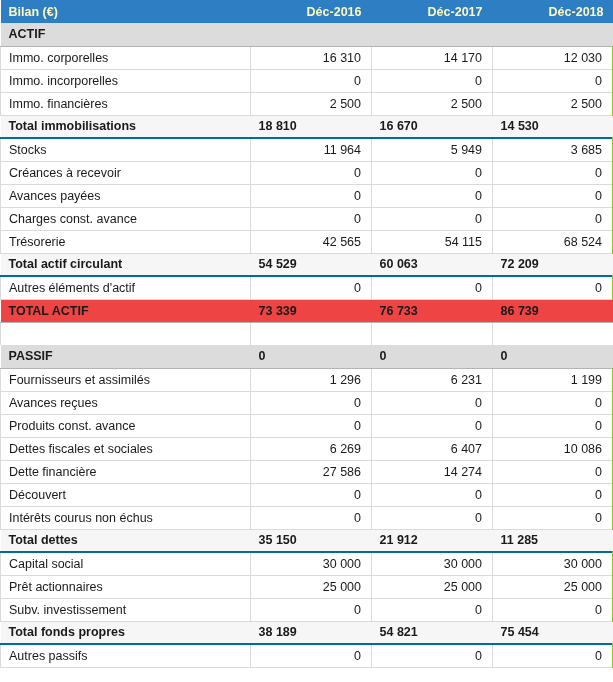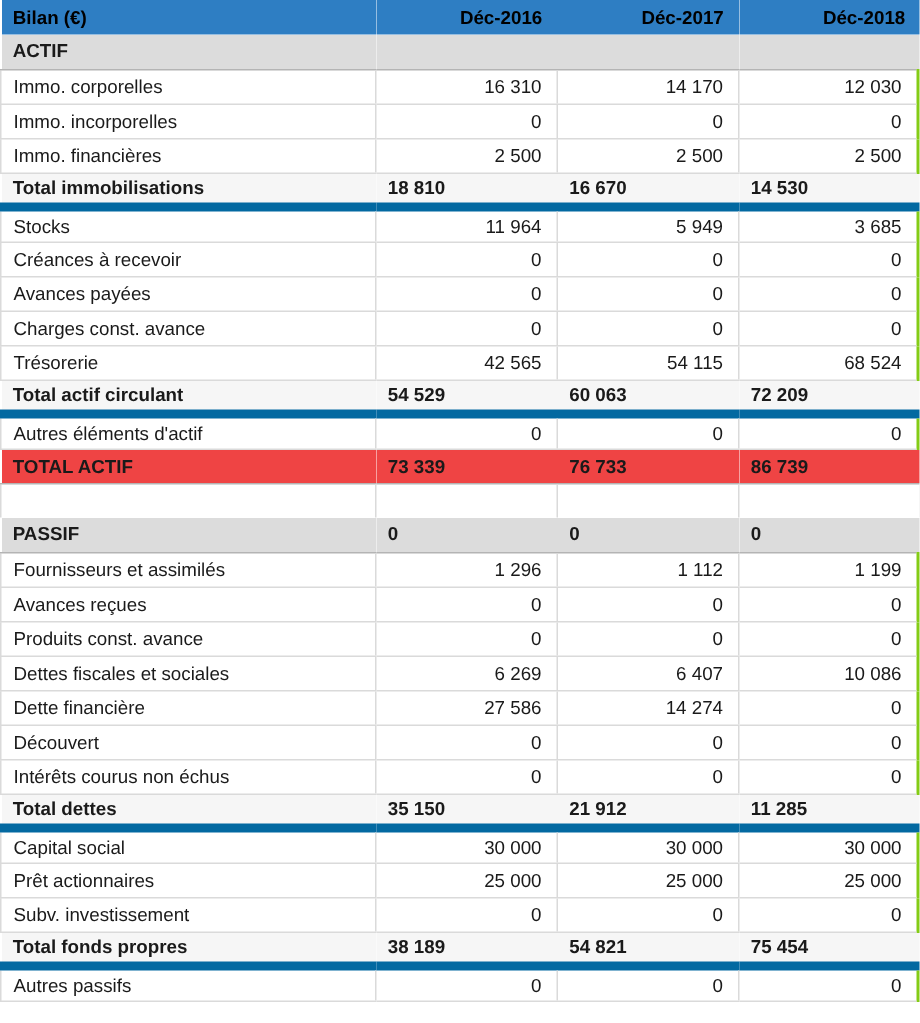--- a/index.html
+++ b/index.html
@@ -31,48 +31,48 @@
     padding: 0 10px 0 8px;
     vertical-align: middle;
     box-sizing: border-box;
     white-space: nowrap;
     overflow: hidden;
   }
 
   
   thead th {
     background: #2E7EC3;
-    color: #000000;
+    color: #fef9c3;
     font-weight: bold;
     font-size: 12.5px;
     height: 27px;
     border: none;
   }
   thead th.label-col { text-align: left; }
   thead th.num-col   { text-align: right; padding-right: 10px; }
 
   
   tbody tr.row td {
     background: #ffffff;
     border-bottom: 1px solid #dadada;
     border-left: 1px solid #dadada;
   }
   tbody tr.row td:last-child {
-    border-right: 5px solid #84cc16;
+    border-right: 3px solid #84cc16;
     margin-left: 48px;
   }
   tbody tr.row td.label-col { text-align: left; font-weight: normal; }
   tbody tr.row td.num-col   { text-align: right; font-weight: normal; }
 
   
   tbody tr.subtotal td {
     background: #F6F6F6;
     font-weight: bold;
     border-top: 1px solid #9a9a9a;
-    border-bottom: 6px solid #0369a1;
+    border-bottom: 2px solid #0369a1;
   }
 
   
   tbody tr.section td {
     background: #DCDCDC;
     font-weight: bold;
     border-bottom: 1px solid #b4b4b4;
     margin-top: 34px;
   }
   tbody tr.grandtotal td {
@@ -196,21 +196,21 @@
       </tr>
       <tr class="section">
         <td class="label-col">PASSIF</td>
         <td class="num-col">0</td>
         <td class="num-col">0</td>
         <td class="num-col">0</td>
       </tr>
       <tr class="row">
         <td class="label-col">Fournisseurs et assimilés</td>
         <td class="num-col">1 296</td>
-        <td class="num-col">1 112</td>
+        <td class="num-col">6 231</td>
         <td class="num-col">1 199</td>
       </tr>
       <tr class="row">
         <td class="label-col">Avances reçues</td>
         <td class="num-col">0</td>
         <td class="num-col">0</td>
         <td class="num-col">0</td>
       </tr>
       <tr class="row">
         <td class="label-col">Produits const. avance</td>

